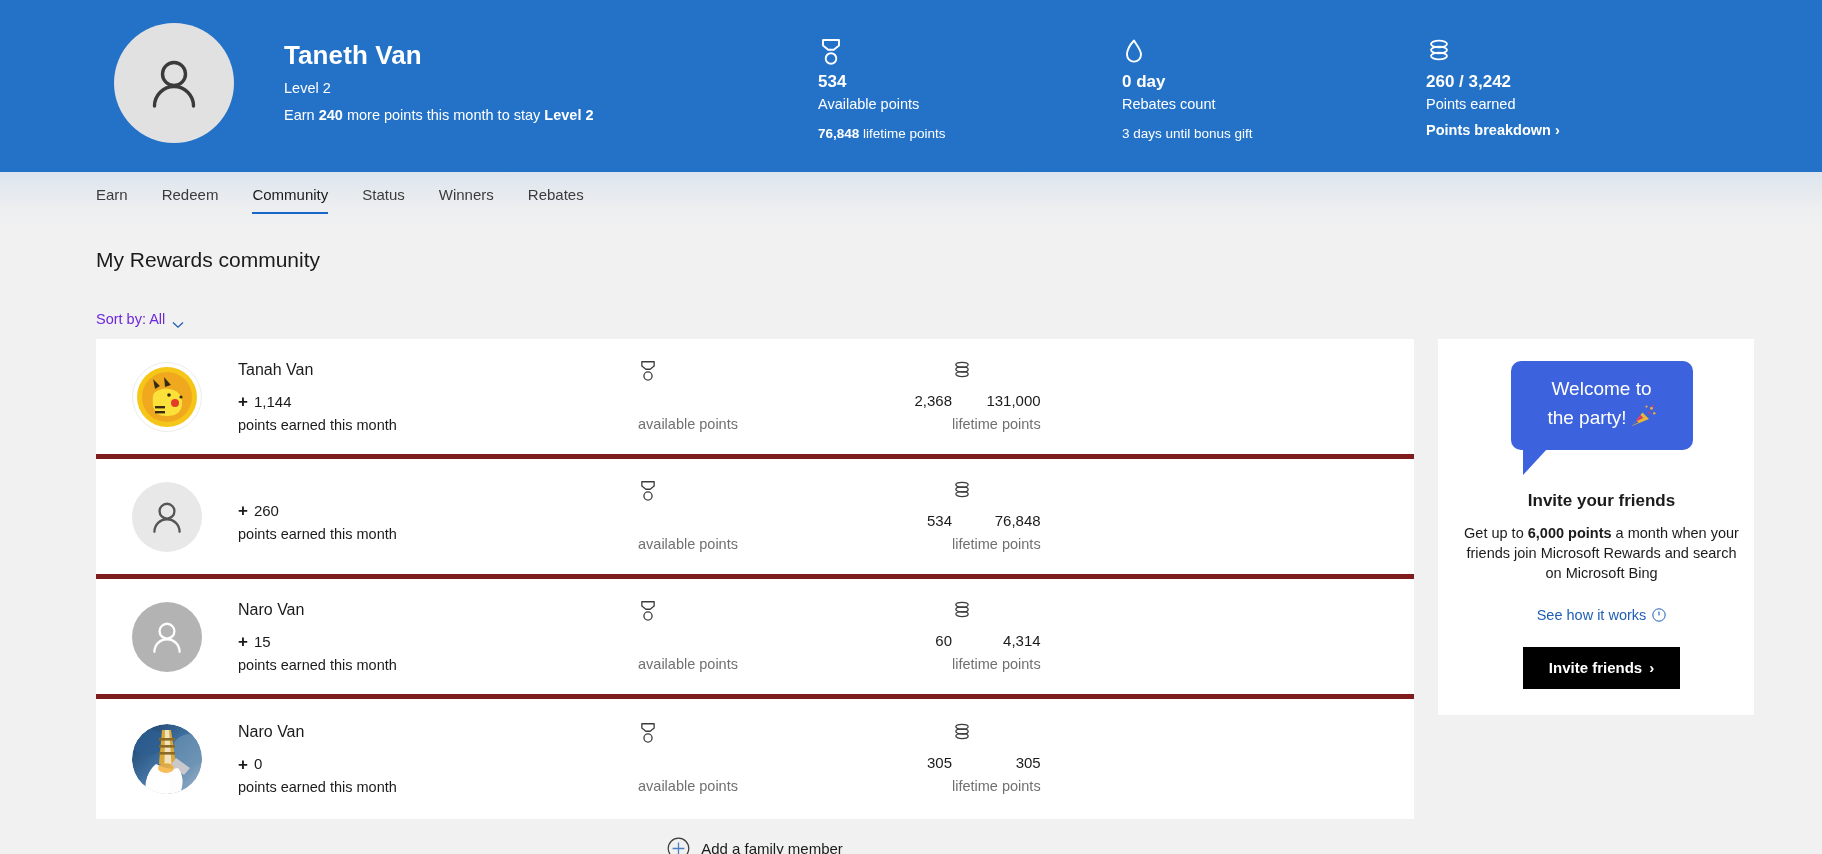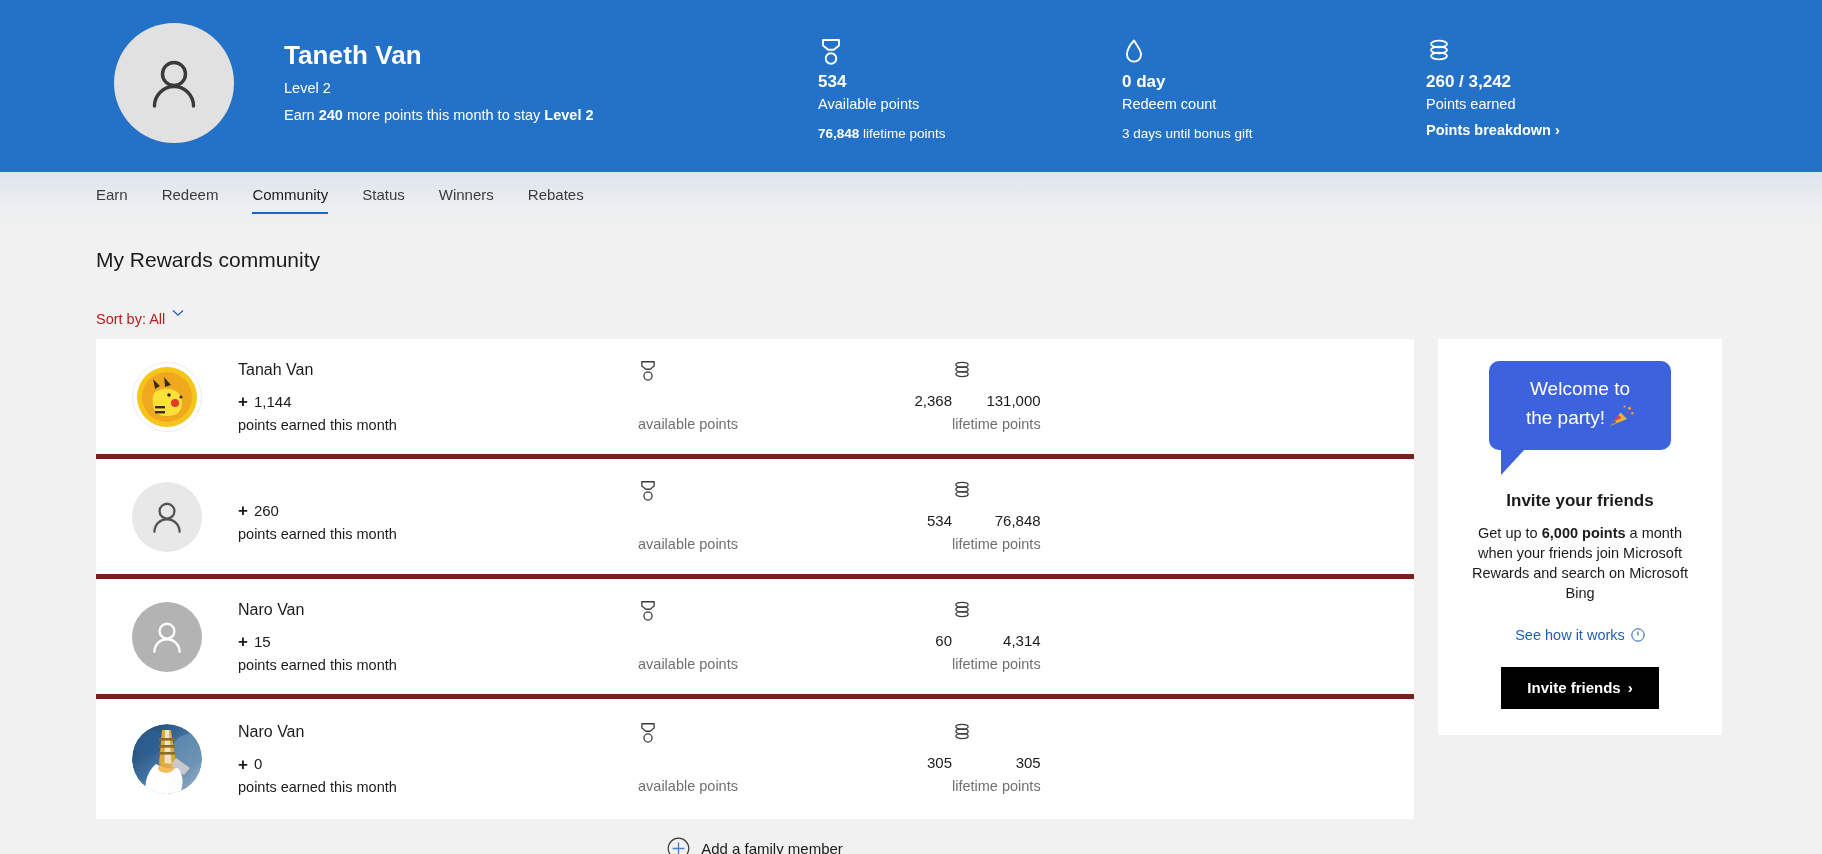--- a/index.html
+++ b/index.html
@@ -88,22 +88,22 @@
   .content {
     position: absolute; top: 229px; left: 0;
     width: 1822px; height: 625px; background: #f1f1f1;
   }
   .page-title {
     position: absolute; left: 96px; top: 17px;
     font-size: 21px; color: #1b1b1b; font-weight: normal; line-height: 28px;
   }
   .sort-row {
     position: absolute; left: 96px; top: 80px;
-    font-size: 14.5px; color: #b91c1c; cursor: pointer;
-    display: flex; align-items: flex-start; line-height: 20px;
+    font-size: 14.5px; color: #6d28d9; cursor: pointer;
+    display: flex; align-items: flex-end; line-height: 20px;
   }
   .sort-chev { margin-left: 7px; display: flex; align-items: center; }
 
   .list-card {
     position: absolute; left: 96px; top: 110px;
     width: 1318px; background: #ffffff;
   }
   .member-row {
     display: flex; align-items: center;
     height: 120px; padding: 0 0 0 36px;
@@ -146,22 +146,22 @@
     position: absolute; left: 96px; top: 938px;
     width: 1318px;
     display: flex; align-items: center; justify-content: center;
     font-size: 15px; color: #1b1b1b; cursor: pointer;
   }
   .add-member .plus-circle { margin-right: 11px; display: flex; }
 
   
   .side-card {
     position: absolute; left: 1438px; top: 110px;
-    width: 284px; background: #ffffff;
-    padding: 22px 20px 26px 20px;
+    width: 316px; background: #ffffff;
+    padding: 22px 9px 26px 20px;
     text-align: center;
   }
   .bubble-wrap { position: relative; margin: 0 auto 6px; width: 182px; }
   .bubble {
     background: #3c62de; border-radius: 10px;
     color: #ffffff; font-size: 19px; line-height: 29px;
     padding: 13px 14px 14px; font-weight: normal;
     position: relative;
   }
   .bubble-emoji { display:inline-block; vertical-align: -4px; margin-left: 3px; }
@@ -227,21 +227,21 @@
         <div class="stat-value">534</div>
         <div class="stat-label">Available points</div>
         <div class="stat-extra"><b>76,848</b><span> lifetime points</span></div>
       </div>
 
       <div class="stat" id="stat-1">
         <svg class="stat-icon" width="24" height="28" viewBox="0 0 24 28">
           <path d="M12 2.5 C12 2.5 5 10 5 16.6 a7 7 0 0 0 14 0 C19 11.8 14.5 7.2 12 2.5 Z" fill="none" stroke="#fff" stroke-width="1.9" stroke-linejoin="round"></path>
         </svg>
         <div class="stat-value">0 day</div>
-        <div class="stat-label">Redeem count</div>
+        <div class="stat-label">Rebates count</div>
         <div class="stat-extra">3 days until bonus gift</div>
       </div>
 
       <div class="stat" id="stat-2">
         <svg class="stat-icon" width="26" height="28" viewBox="0 0 26 28">
           <ellipse cx="13" cy="6" rx="8" ry="3.3" fill="none" stroke="#fff" stroke-width="1.8"></ellipse>
           <ellipse cx="13" cy="12" rx="8" ry="3.3" fill="none" stroke="#fff" stroke-width="1.8"></ellipse>
           <ellipse cx="13" cy="18" rx="8" ry="3.3" fill="none" stroke="#fff" stroke-width="1.8"></ellipse>
         </svg>
         <div class="stat-value">260 / 3,242</div>

